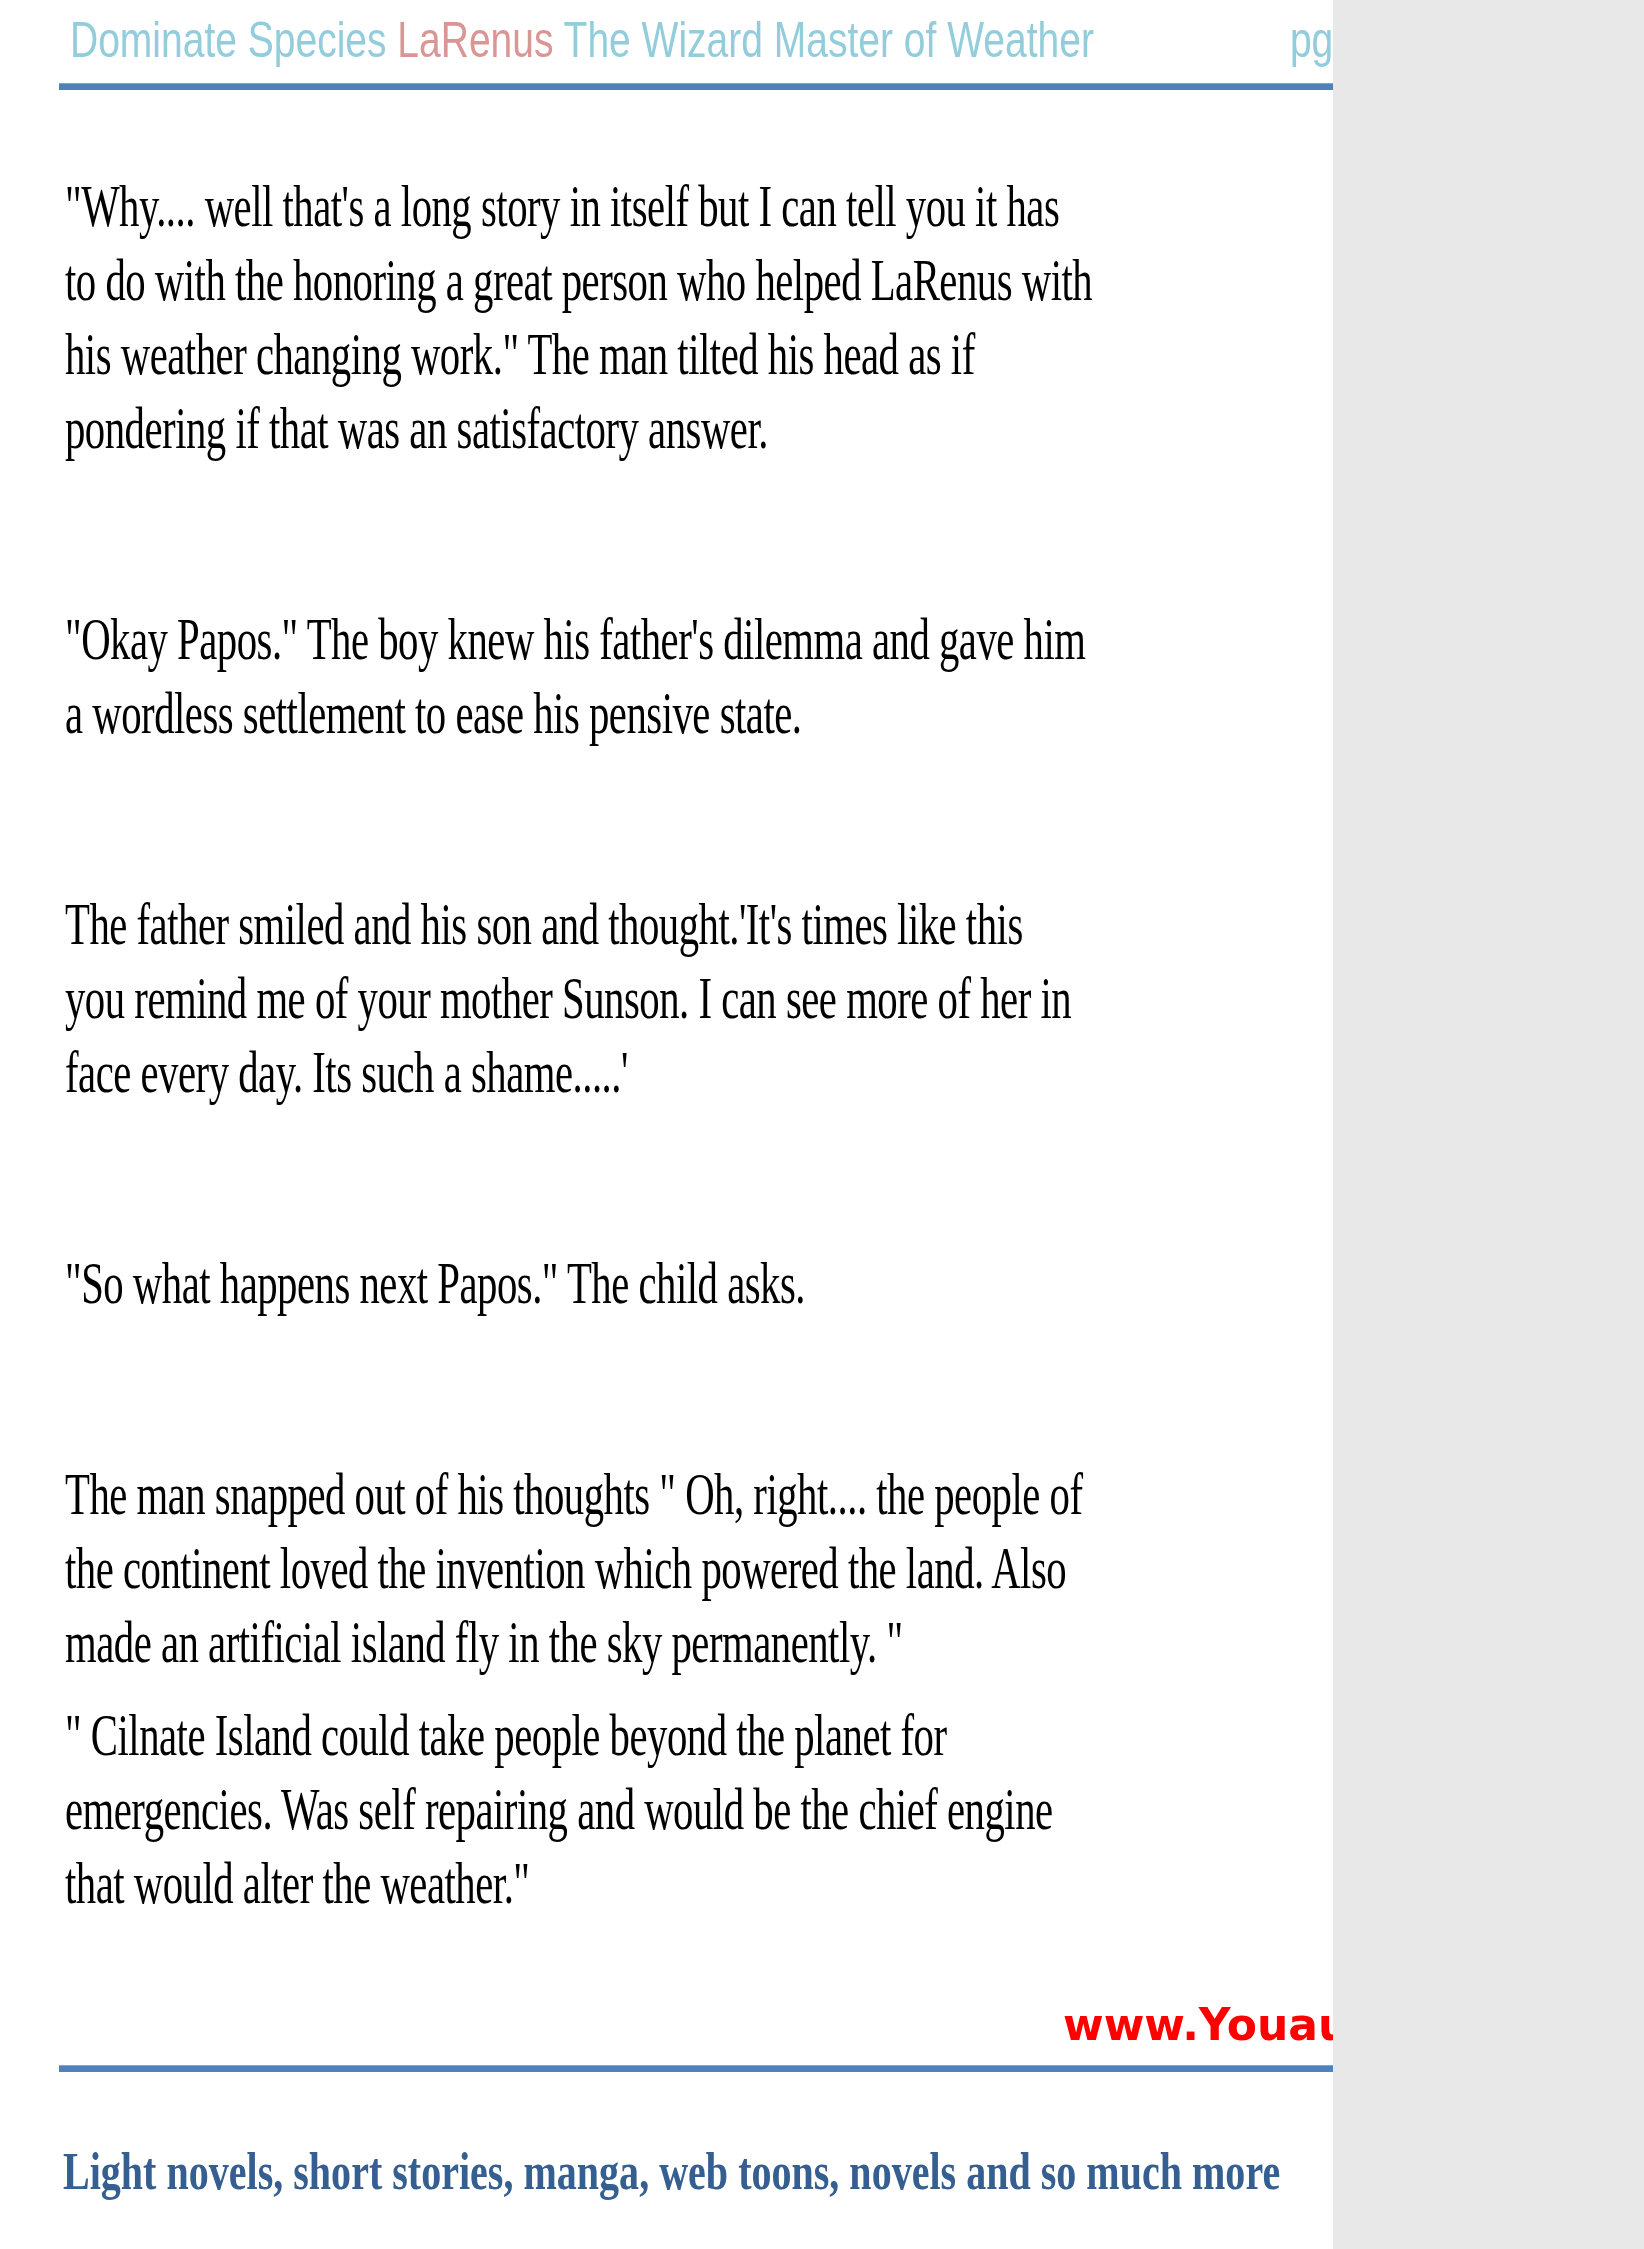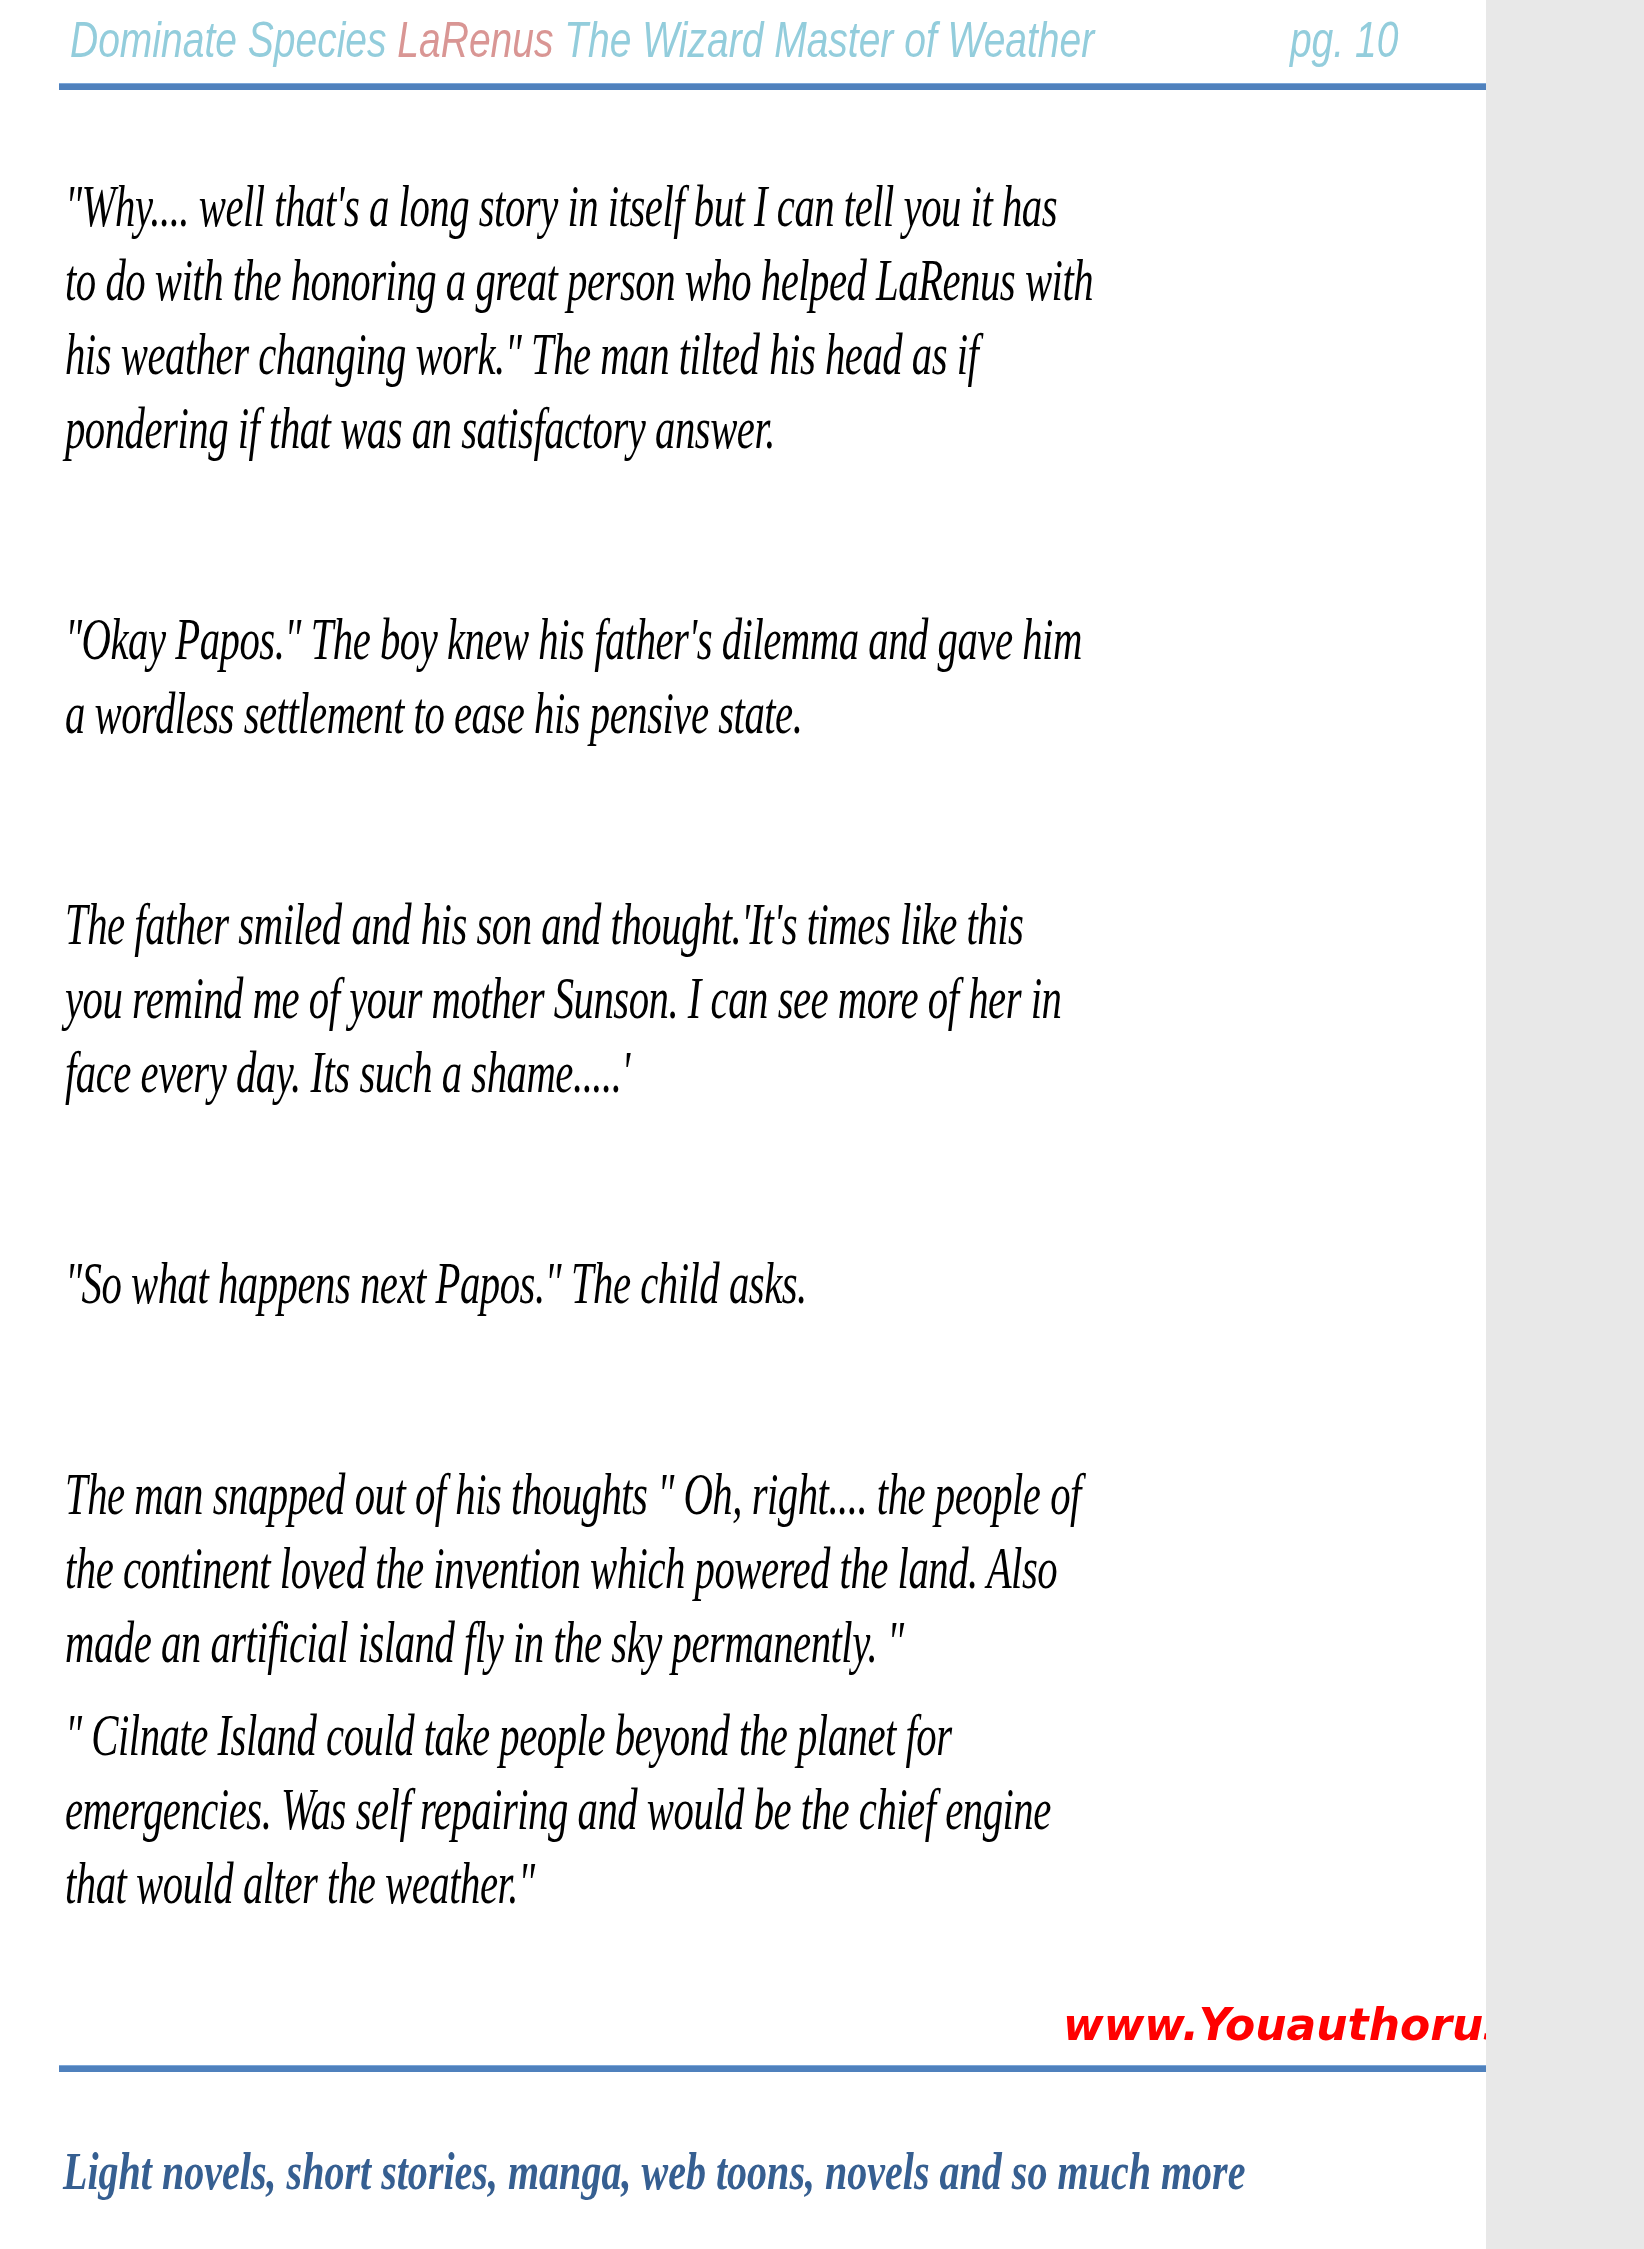--- a/index.html
+++ b/index.html
@@ -1,23 +1,22 @@
 <!DOCTYPE html>
 <html style="--header-blue: #93cddc; --header-accent: #d99694; --rule-blue: #4f81bd; --tagline-blue: #365f91; --url-red: #ff0000;font-size:12px"><head>
 <meta charset="utf-8">
 <style>
   html,body{margin:0;padding:0;background:#e8e8e8;}
   .page{
     position:relative;
-    width:1486px;
+    width:1333px;
     height:2250px;
     background:#ffffff;
     overflow:hidden;
     font-family:"Liberation Serif", serif;
-    font-style:italic;
   }
 
   
   .header-row{
     position:absolute;
     top:15px;
     left:70px;
     width:2076px;
     height:59px;
     transform:scaleX(0.78);

